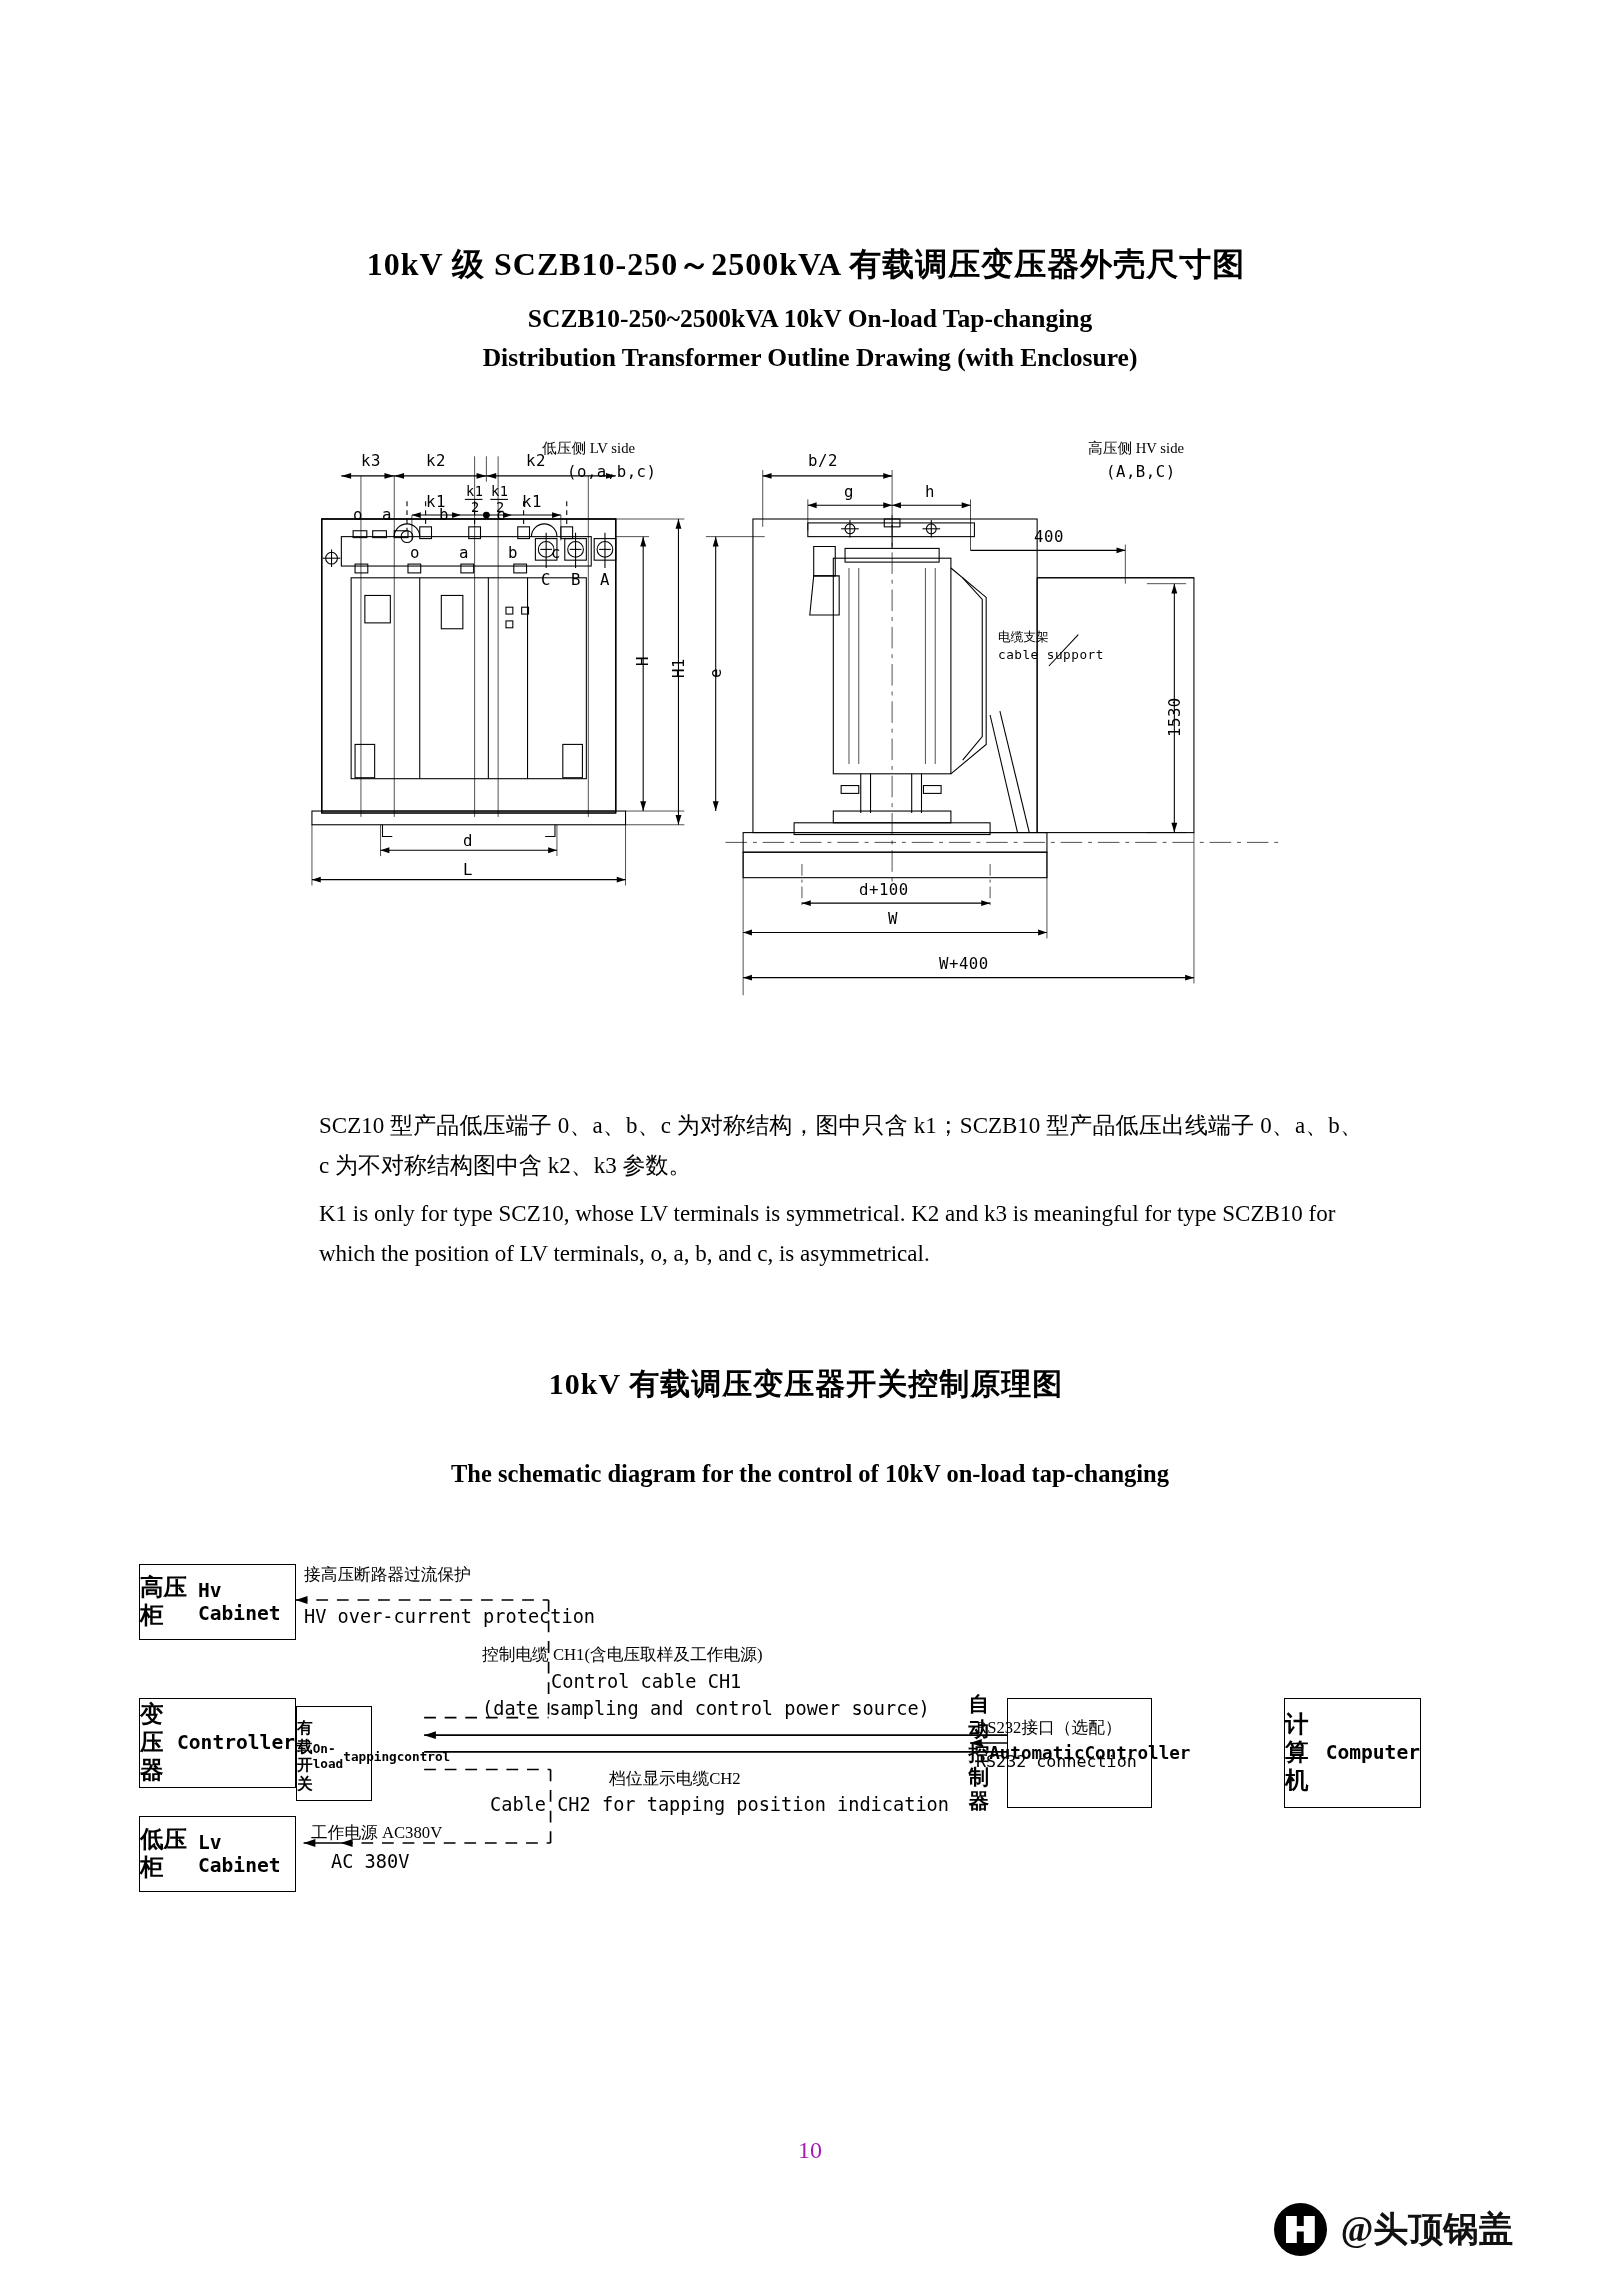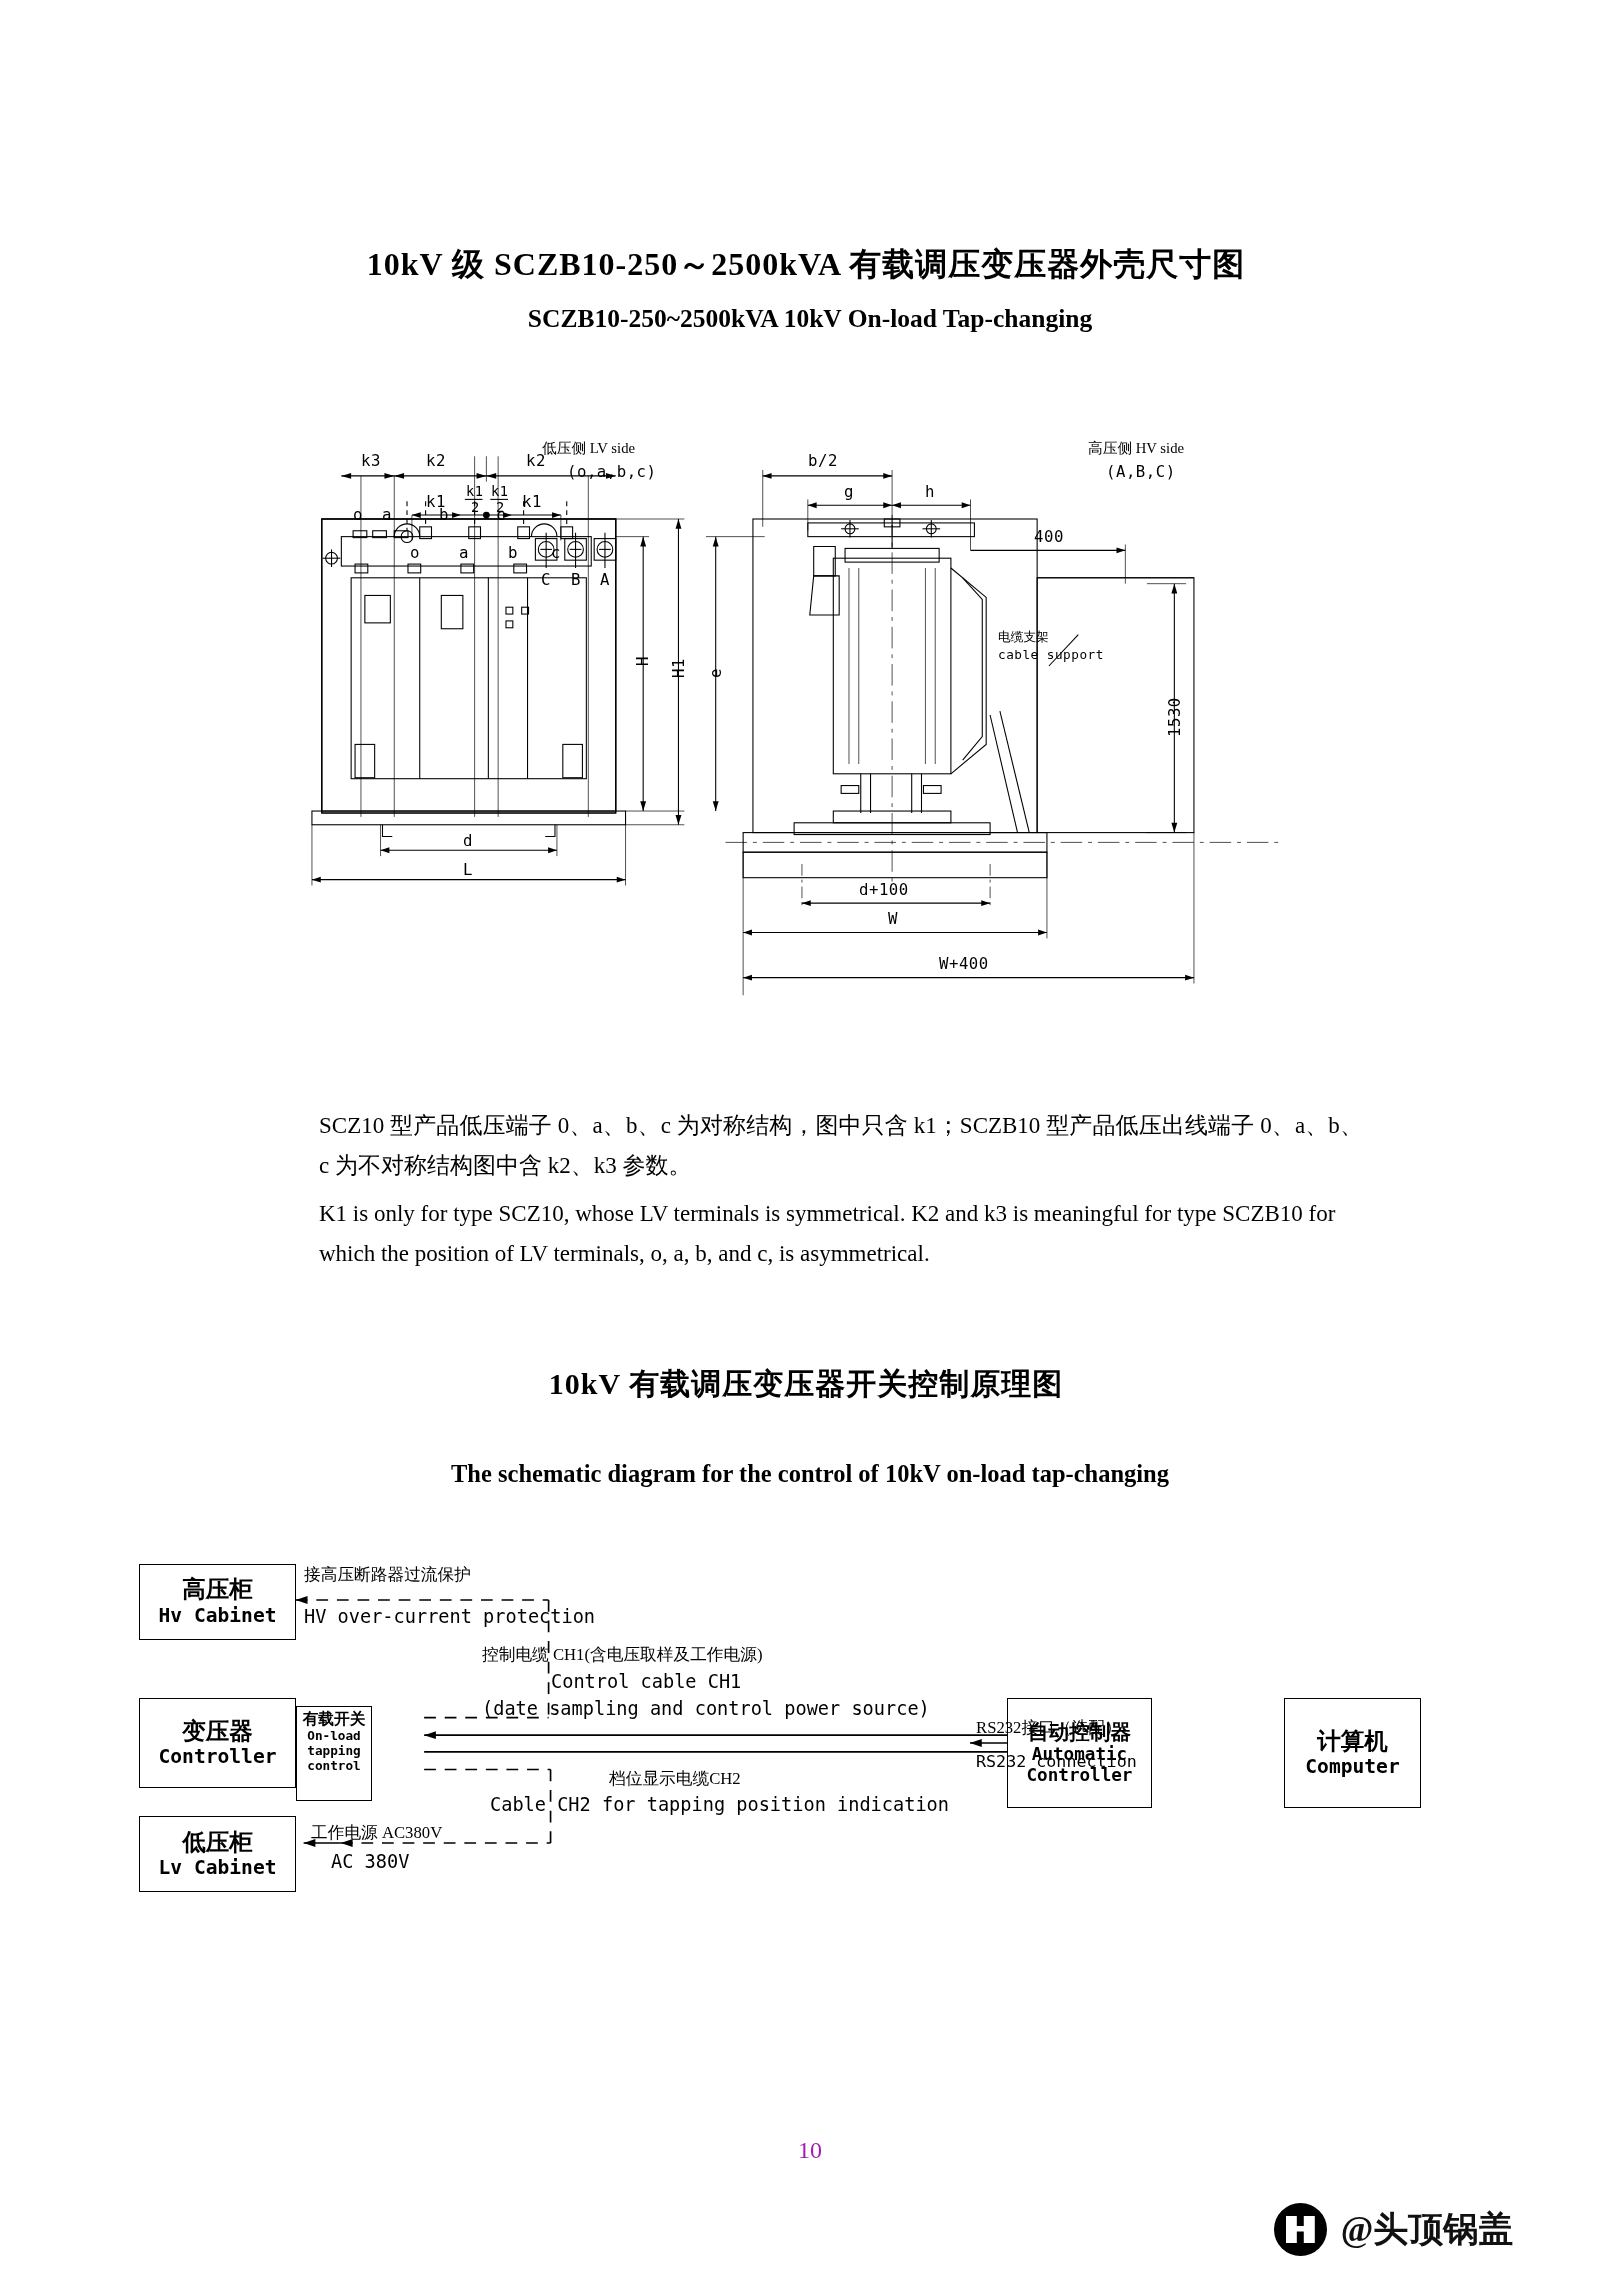--- a/index.html
+++ b/index.html
@@ -19,21 +19,21 @@
   }
   .para{
     position:absolute;font-family:"Liberation Serif", serif;color:#000;
     font-size:23px;line-height:40px;text-align:justify;
   }
   .cad{font-family:"DejaVu Sans Mono", monospace;font-size:15.7px;color:#000;letter-spacing:0.5px;}
   .cadc{font-family:"Liberation Serif", serif;font-size:14.7px;color:#000;}
   .abs{position:absolute;}
   .box{position:absolute;border:1.6px solid #000;box-sizing:border-box;background:#fff;}
   .boxlbl{
-    display:flex;flex-direction:column;align-items:center;justify-content:center;
+    display:flex;align-items:center;justify-content:center;
     height:100%;line-height:1.18;
   }
   .cnb{font-family:"Liberation Serif", serif;font-weight:700;font-size:23.5px;}
   .enb{font-family:"DejaVu Sans Mono", monospace;font-weight:700;font-size:19.6px;}
   .cns{font-family:"Liberation Serif", serif;font-weight:700;font-size:15.7px;}
   .ens{font-family:"DejaVu Sans Mono", monospace;font-weight:700;font-size:12.7px;}
   .anncn{position:absolute;font-family:"Liberation Serif", serif;font-size:16.7px;color:#000;white-space:nowrap;text-align:center;}
   .annen{position:absolute;font-family:"DejaVu Sans Mono", monospace;font-size:18.6px;color:#000;white-space:nowrap;}
   .pgnum{position:absolute;left:0;right:0;text-align:center;font-family:"Liberation Serif", serif;font-size:24px;color:#a21caf;}
   .wm{position:absolute;display:flex;align-items:center;gap:13.7px;}
@@ -45,20 +45,21 @@
   .wm-txt{font-family:"Liberation Serif", serif;font-weight:700;font-size:35px;color:#111;}
   svg{display:block;}
 </style>
 </head>
 <body>
 
 <div class="page">
 
   <div class="ttl-cn" style="top:243px;font-size:32px;">10kV 级 SCZB10-250～2500kVA 有载调压变压器外壳尺寸图</div>
   <div class="ttl-en" style="top:304px;font-size:25.5px;">SCZB10-250~2500kVA 10kV On-load Tap-changing</div>
+  <div class="ttl-en" style="top:343px;font-size:25.5px;">Distribution Transformer Outline Drawing (with Enclosure)</div>
 
   <div class="abs" style="left:304px;top:421px;width:1137px;height:686px;">
     <svg width="1137" height="686" viewBox="0 0 1160 700">
       <g stroke="#000" fill="none" stroke-width="1.1">
 
         <rect x="18" y="100" width="300" height="300"></rect>
         <rect x="18" y="100" width="300" height="300"></rect>
 
         <rect x="18" y="100" width="300" height="298"></rect>
 

